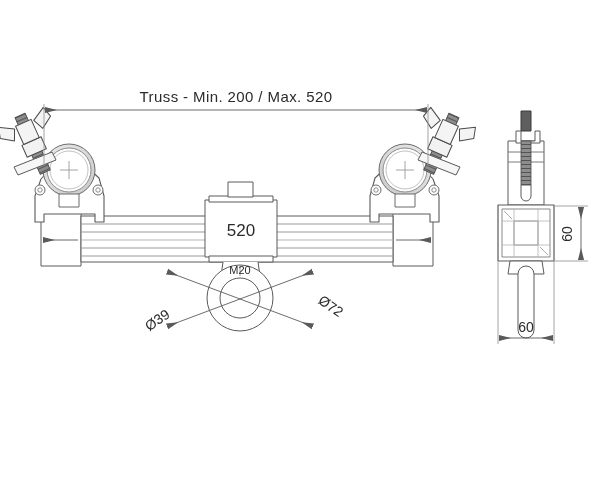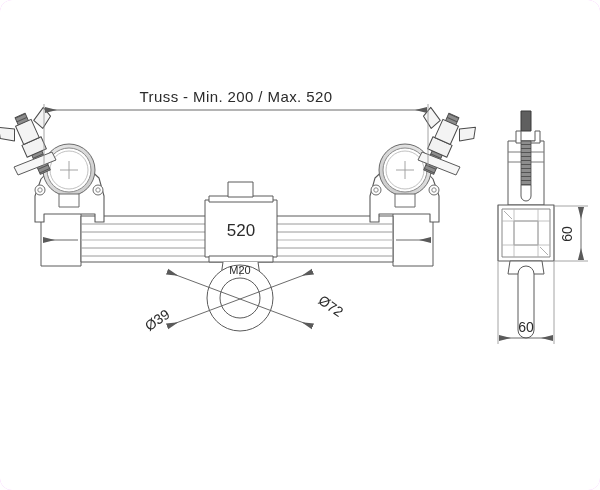--- a/index.html
+++ b/index.html
@@ -7,21 +7,20 @@
     padding: 0;
     background: #ffffff;
   }
   #drawing-root {
     position: relative;
     width: 600px;
     height: 490px;
     background: #f0abfc;
     font-family: "Liberation Sans", sans-serif;
     overflow: hidden;
-    border-radius: 12px;
   }
   svg.cad {
     display: block;
     width: 600px;
     height: 490px;
   }
   .txt {
     font-family: "Liberation Sans", sans-serif;
     fill: #2b2b2b;
   }

